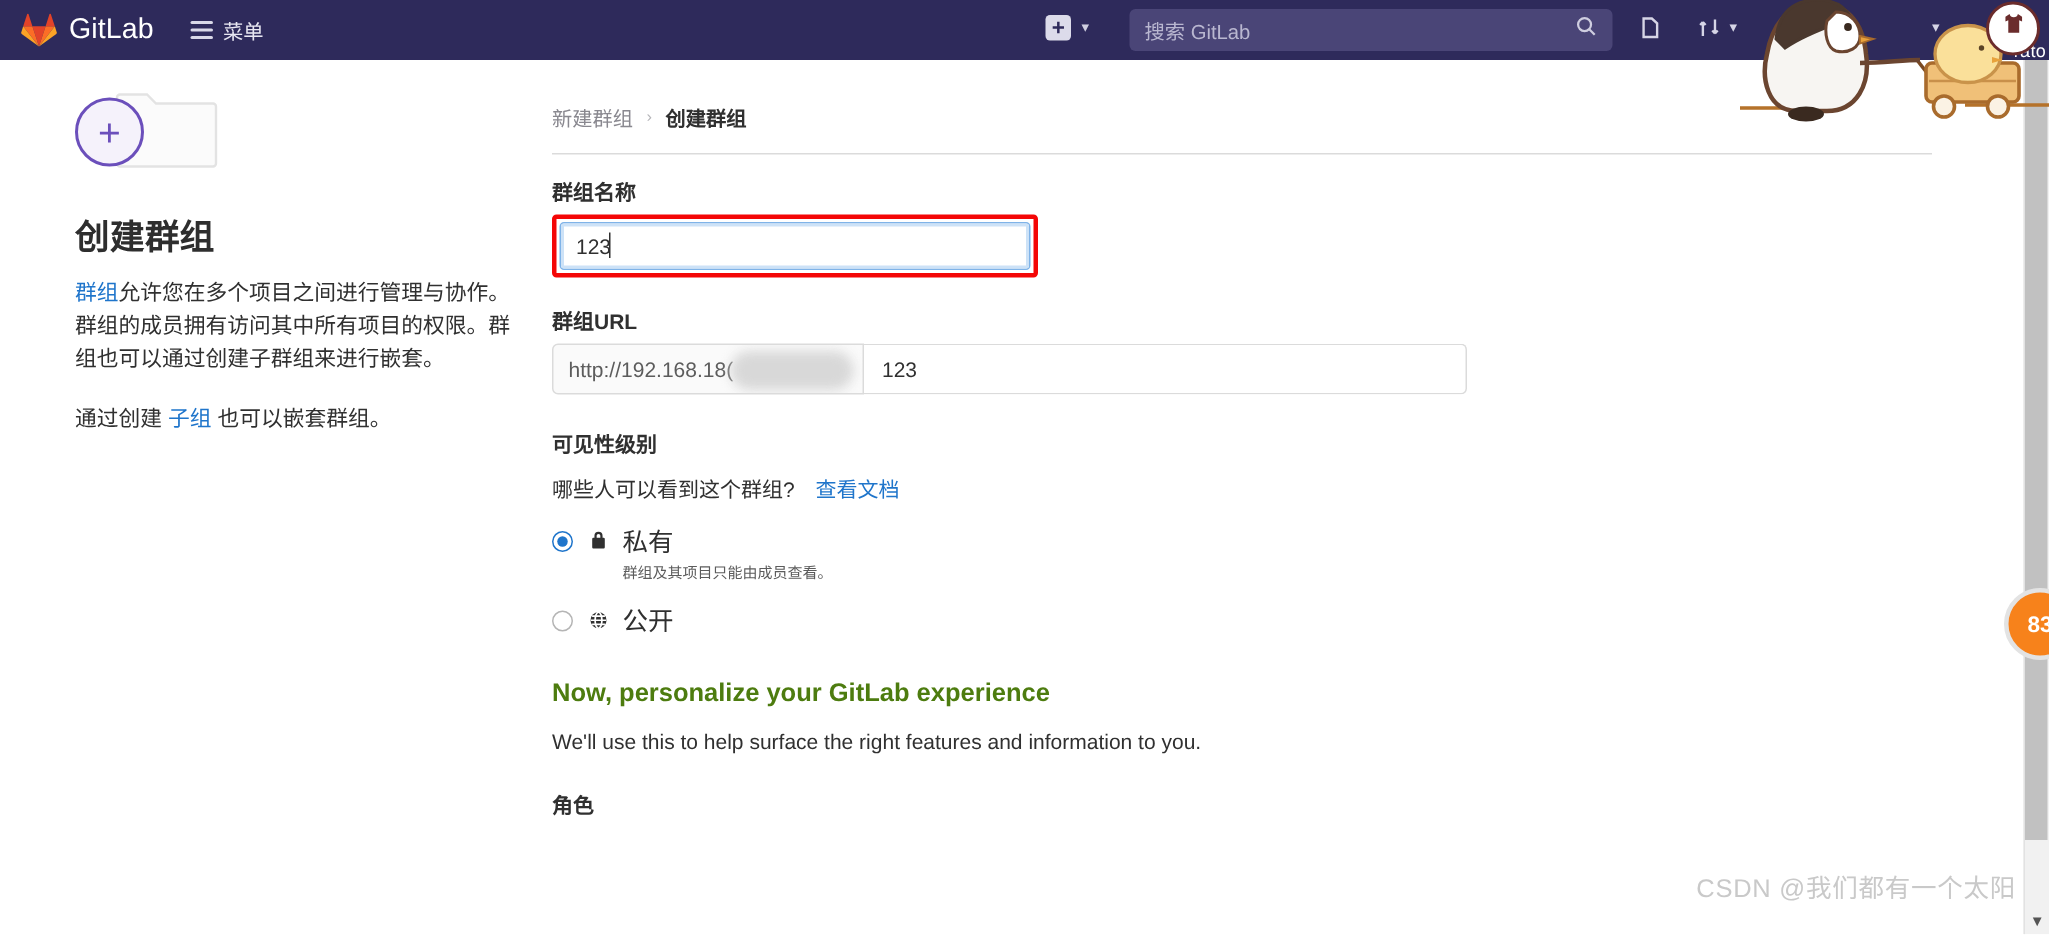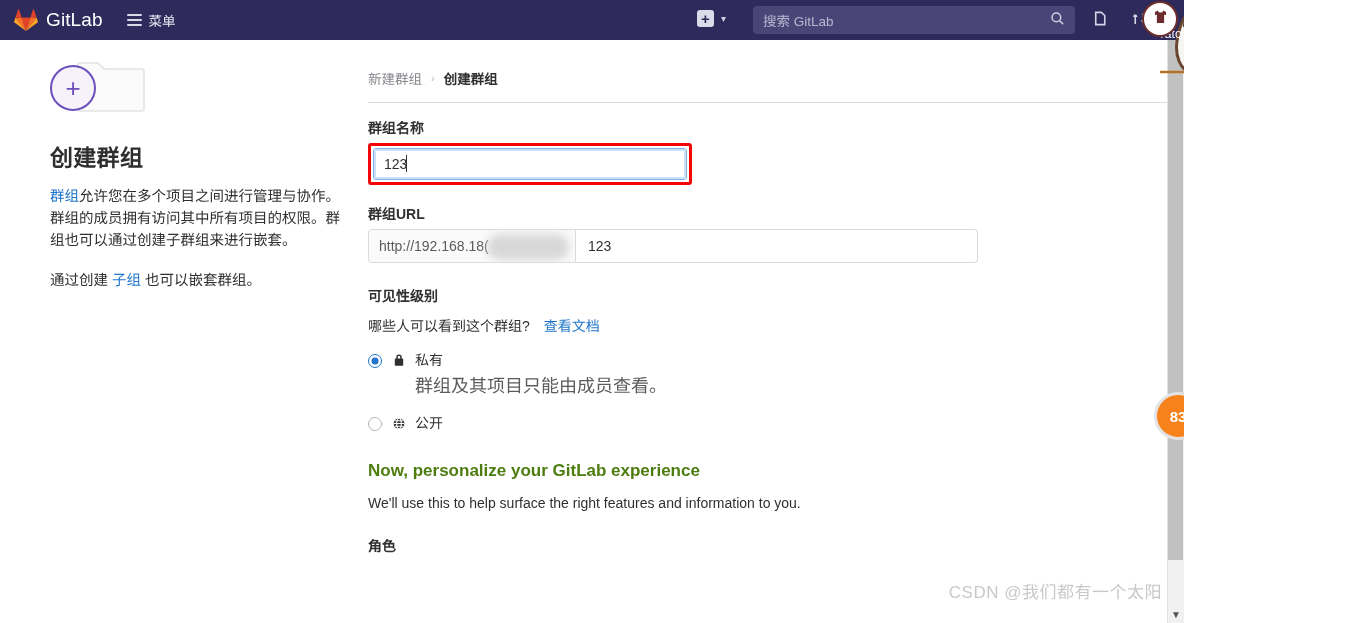--- a/index.html
+++ b/index.html
@@ -5,21 +5,21 @@
 <style>
   * { box-sizing: border-box; }
   html, body {
     margin: 0; padding: 0;
     width: 1366px; height: 623px;
     overflow: hidden;
     background: #ffffff;
     font-family: "Liberation Sans", "DejaVu Sans", sans-serif;
     -webkit-font-smoothing: antialiased;
   }
-  #page { position: relative; width: 1184px; height: 623px; overflow: hidden; background:#fff; }
+  #page { position: relative; width: 1366px; height: 623px; overflow: hidden; background:#fff; }
 
   
   .navbar {
     position: absolute; top: 0; left: 0;
     width: 1366px; height: 40px;
     background: #2e2a5b;
     display: flex; align-items: center;
     z-index: 20;
   }
   .nav-brand {
@@ -161,22 +161,22 @@
     position: relative;
   }
   .rad.checked { border: 1px solid #1f75cb; background:#fff; }
   .rad.checked::after {
     content:''; position:absolute; left:50%; top:50%;
     width:7px; height:7px; border-radius:50%; background:#1f75cb;
     transform: translate(-50%,-50%);
   }
   .vis-ico { width: 16px; margin-right: 7px; margin-top: 2px; flex:0 0 auto; color:#303030; }
   .vis-text { }
-  .vis-name { font-size: 14px; color: #303030; line-height: 1.25; }
-  .vis-desc { font-size: 18px; color: #5c5c5c; line-height: 1.5; margin-top: 3px; }
+  .vis-name { font-size: 17px; color: #303030; line-height: 1.25; }
+  .vis-desc { font-size: 10px; color: #5c5c5c; line-height: 1.5; margin-top: 3px; }
 
   .pers-title { font-size: 17px; font-weight: 700; color:#4d7c0f; margin-top: 26px; font-style: normal; }
   .pers-sub { font-size: 14px; color: #303030; margin-top: 14px; }
 
   .role-label { font-size: 14px; font-weight: 700; color:#303030; margin-top: 24px; margin-bottom: 7px; }
 
   
   .scroll-track {
     position: absolute; right: 0; top: 40px;
     width: 17px; height: 583px;

